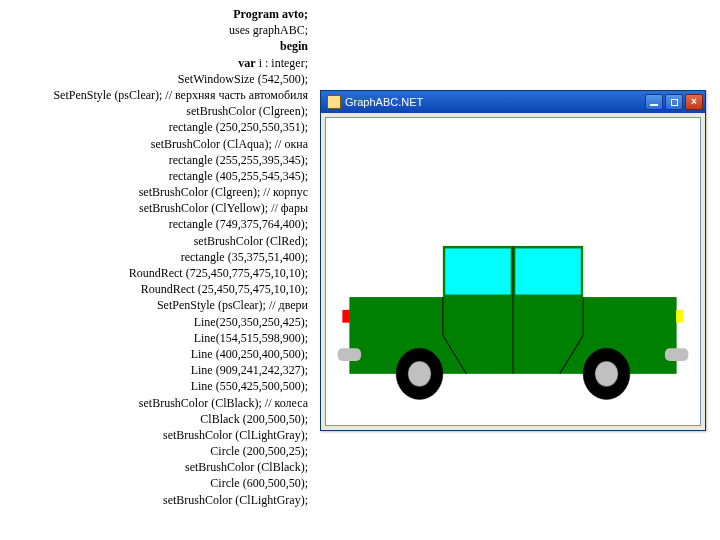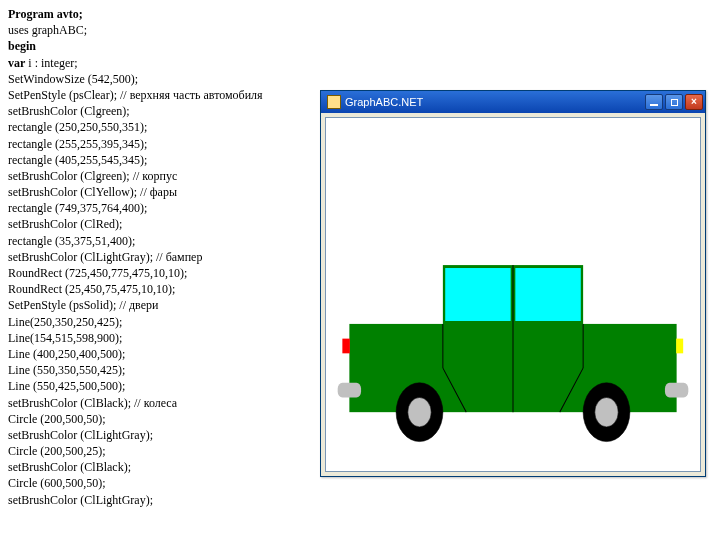--- a/index.html
+++ b/index.html
@@ -11,27 +11,27 @@
       color: #000;
       position: relative;
       overflow: hidden;
     }
     .code-pane {
       position: absolute;
       left: 8px; top: 6px;
       width: 300px;
       line-height: 1.35;
     }
-    .code-line { white-space: nowrap; }
+    .code-line { white-space: nowrap; text-align: right; }
     .b { font-weight: bold; }
 
     .app-window {
       position: absolute;
       left: 320px; top: 90px;
-      width: 386px; height: 387px;
+      width: 386px; height: 341px;
       border: 1px solid #003c74;
       background: #ece9d8;
       box-shadow: 1px 1px 2px rgba(0,0,0,0.25);
     }
     .titlebar {
       height: 22px;
       background: linear-gradient(#2a6fd8, #0a44b0);
       display: flex; align-items: center;
       padding: 0 2px 0 6px;
       color: #fff;
@@ -75,38 +75,38 @@
 
 <div class="code-pane" id="code">
     <div class="code-line"><span class="b">Program avto;</span></div>
     <div class="code-line">uses graphABC;</div>
     <div class="code-line"><span class="b">begin</span></div>
     <div class="code-line"><span class="b">var</span> i : integer;</div>
     <div class="code-line">SetWindowSize (542,500);</div>
     <div class="code-line">SetPenStyle (psClear); // верхняя часть автомобиля</div>
     <div class="code-line">setBrushColor (Clgreen);</div>
     <div class="code-line">rectangle (250,250,550,351);</div>
+    <div class="code-line">setBrushColor (ClAqua); // окна</div>
     <div class="code-line">rectangle (255,255,395,345);</div>
     <div class="code-line">rectangle (405,255,545,345);</div>
     <div class="code-line">setBrushColor (Clgreen); // корпус</div>
     <div class="code-line">setBrushColor (ClYellow); // фары</div>
     <div class="code-line">rectangle (749,375,764,400);</div>
     <div class="code-line">setBrushColor (ClRed);</div>
     <div class="code-line">rectangle (35,375,51,400);</div>
-    <div class="code-line">setBrushColor (ClLightGray); // бампер</div>
     <div class="code-line">RoundRect (725,450,775,475,10,10);</div>
     <div class="code-line">RoundRect (25,450,75,475,10,10);</div>
-    <div class="code-line">SetPenStyle (psSolid); // двери</div>
+    <div class="code-line">SetPenStyle (psClear); // двери</div>
     <div class="code-line">Line(250,350,250,425);</div>
     <div class="code-line">Line(154,515,598,900);</div>
     <div class="code-line">Line (400,250,400,500);</div>
-    <div class="code-line">Line (550,350,550,425);</div>
+    <div class="code-line">Line (909,241,242,327);</div>
     <div class="code-line">Line (550,425,500,500);</div>
     <div class="code-line">setBrushColor (ClBlack); // колеса</div>
-    <div class="code-line">Circle (200,500,50);</div>
+    <div class="code-line">ClBlack (200,500,50);</div>
     <div class="code-line">setBrushColor (ClLightGray);</div>
     <div class="code-line">Circle (200,500,25);</div>
     <div class="code-line">setBrushColor (ClBlack);</div>
     <div class="code-line">Circle (600,500,50);</div>
     <div class="code-line">setBrushColor (ClLightGray);</div>
   </div>
 
 <div class="app-window">
   <div class="titlebar">
     <div class="app-icon"></div>

